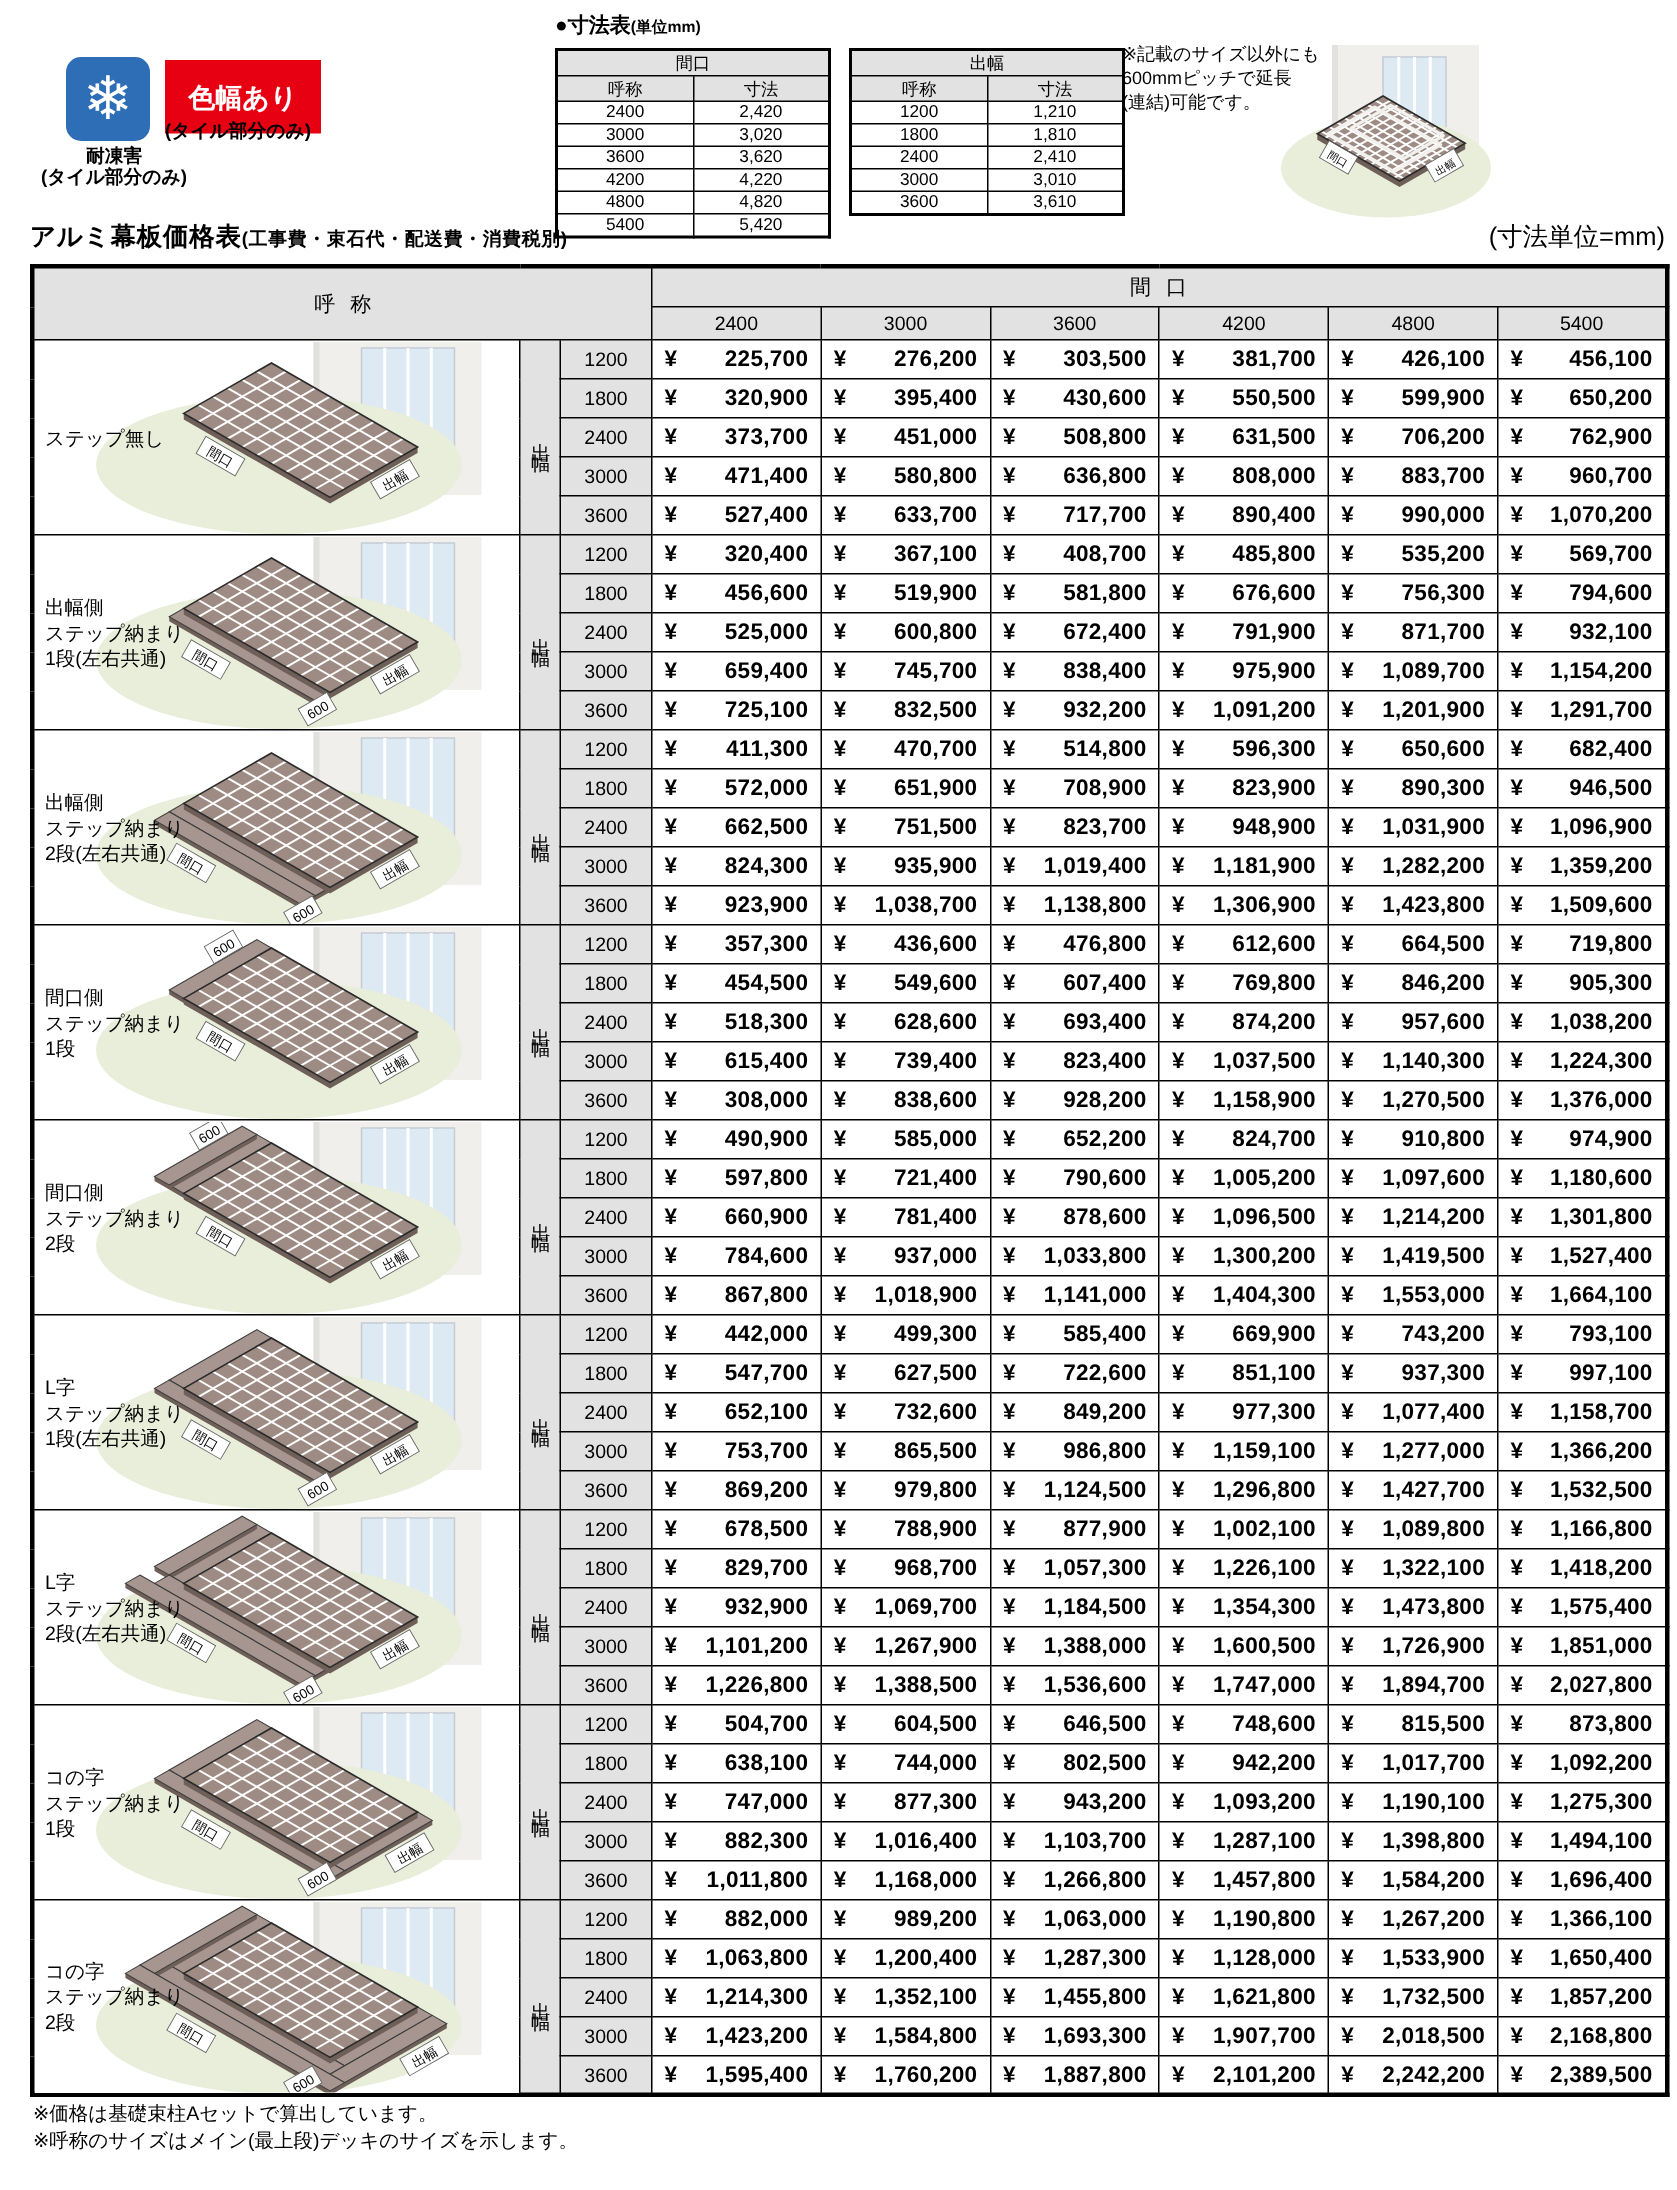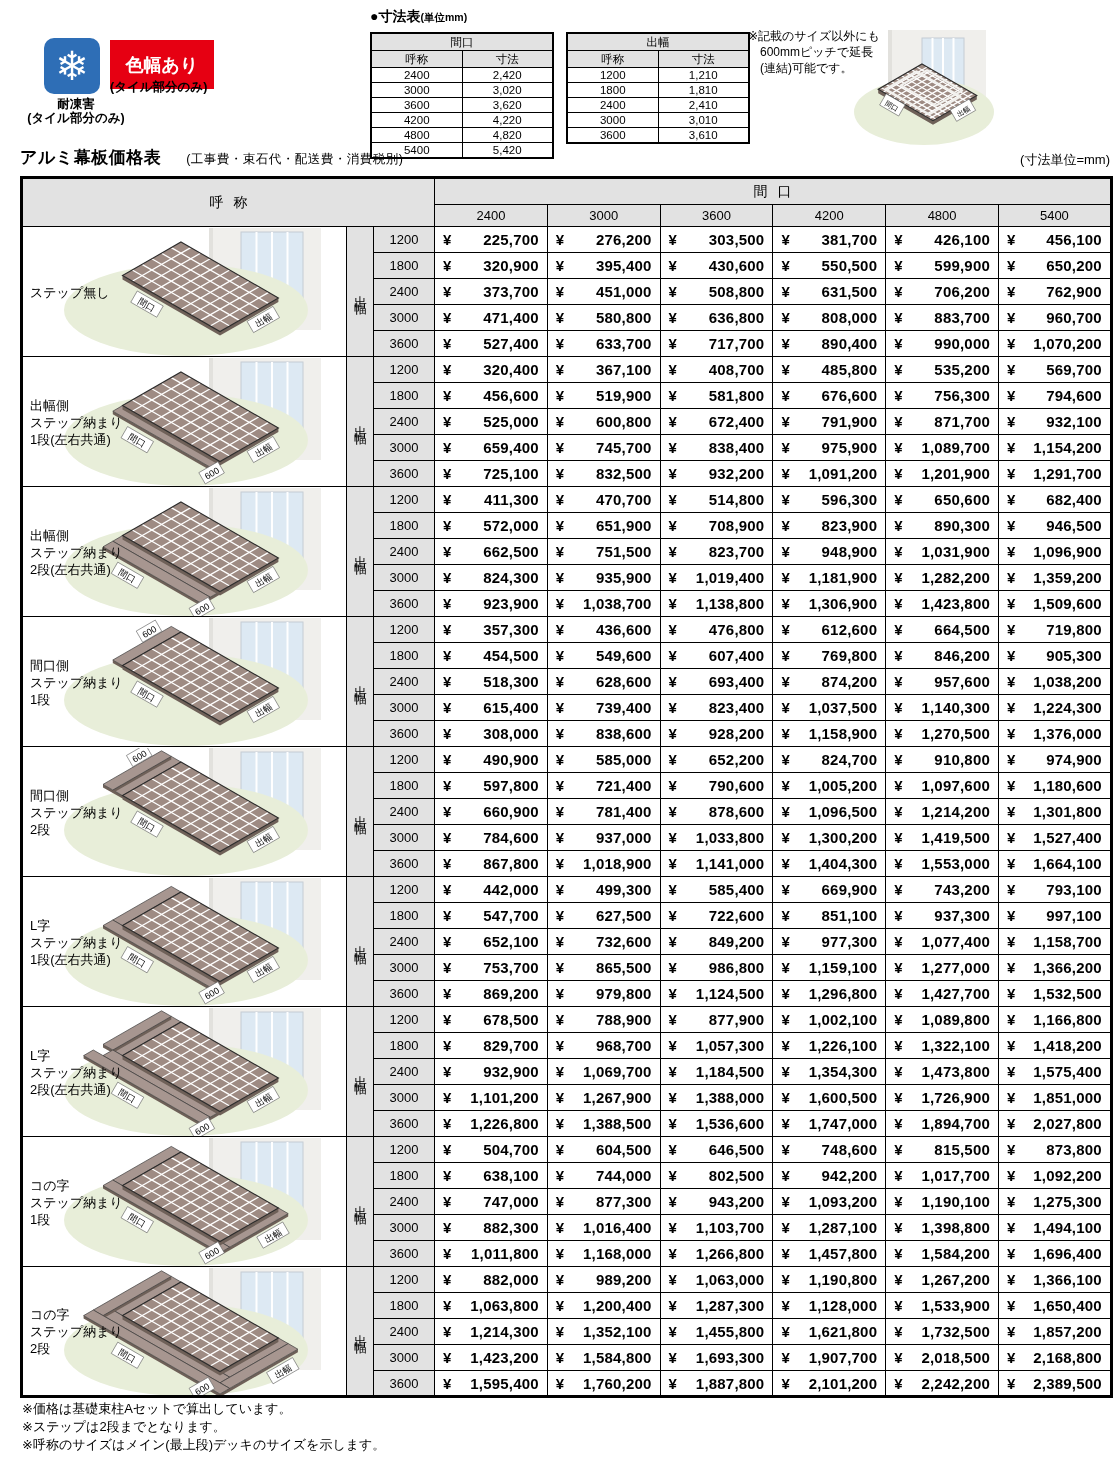--- a/index.html
+++ b/index.html
@@ -18,27 +18,27 @@
   .dim-title small{font-size:10.5px;font-weight:bold;}
   .dim-table{border-collapse:collapse;table-layout:fixed;}
   .dim-table th,.dim-table td{border:1px solid #000;font-size:11.5px;text-align:center;padding:0;}
   .dim-table th{background:#e2e2e2;font-weight:normal;height:16px;}
   .dim-table td{height:14px;background:#fff;}
   .dim-table{border:2px solid #000;}
   #dim-maguchi{position:absolute;left:370px;top:32px;width:184px;}
   #dim-debaba{position:absolute;left:566px;top:32px;width:184px;}
 
   .pitch-note{position:absolute;left:748px;top:28px;font-size:12px;line-height:16px;}
-  .pitch-note .in{padding-left:12px;}
+  .pitch-note .in{}
   #mini-diagram{position:absolute;left:848px;top:26px;}
 
   .title-row{position:absolute;left:20px;top:146px;width:1090px;display:flex;justify-content:space-between;align-items:flex-end;}
   .main-title{font-size:17px;font-weight:bold;letter-spacing:0.5px;}
-  .main-title small{font-size:12.5px;font-weight:normal;margin-left:25px;}
-  .unit-note{font-size:13px;margin-left:14px;}
+  .main-title small{font-size:12.5px;font-weight:bold;}
+  .unit-note{font-size:17px;margin-left:14px;}
 
   
   #price-table{position:absolute;left:20px;top:176px;border-collapse:collapse;table-layout:fixed;width:1090px;
     border:3px solid #000;}
   #price-table th,#price-table td{border:1px solid #000;padding:0;}
   #price-table th{background:#e2e2e2;font-weight:normal;}
   th.kosho{font-size:14px;letter-spacing:10px;text-indent:10px;}
   th.maguchi-span{font-size:14px;letter-spacing:10px;text-indent:10px;height:25px;}
   th.msize{font-size:13px;height:21px;}
   tr.brow{height:26px;}
@@ -2455,16 +2455,15 @@
               <span class="yen">¥</span>
               <span class="num">2,389,500</span>
             </div>
           </td>
         </tr>
       </tbody>
     </table>
 
   <div class="footnotes" id="footnotes">
       <div>※価格は基礎束柱Aセットで算出しています。</div>
-      <div>※ステップは2段までとなります。</div>
       <div>※呼称のサイズはメイン(最上段)デッキのサイズを示します。</div>
     </div>
 </div>
 
 </body></html>

